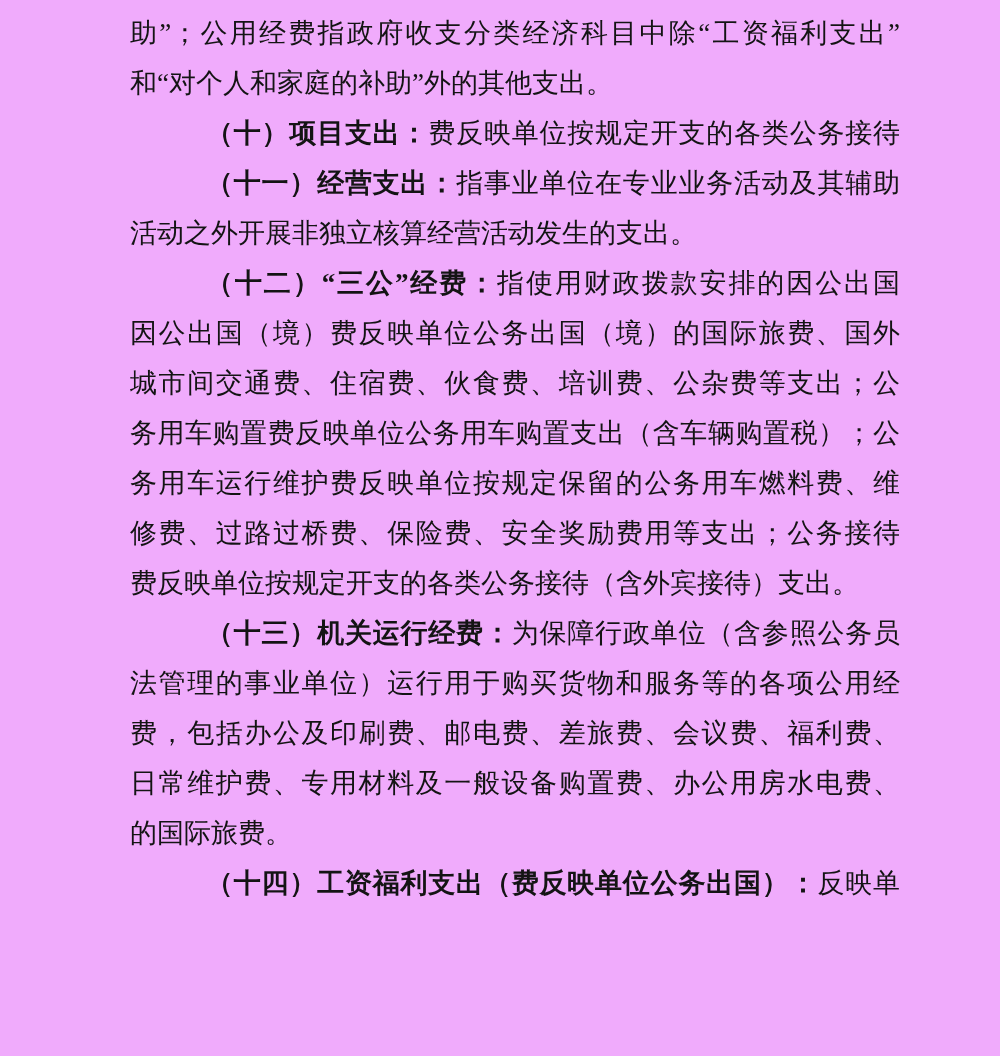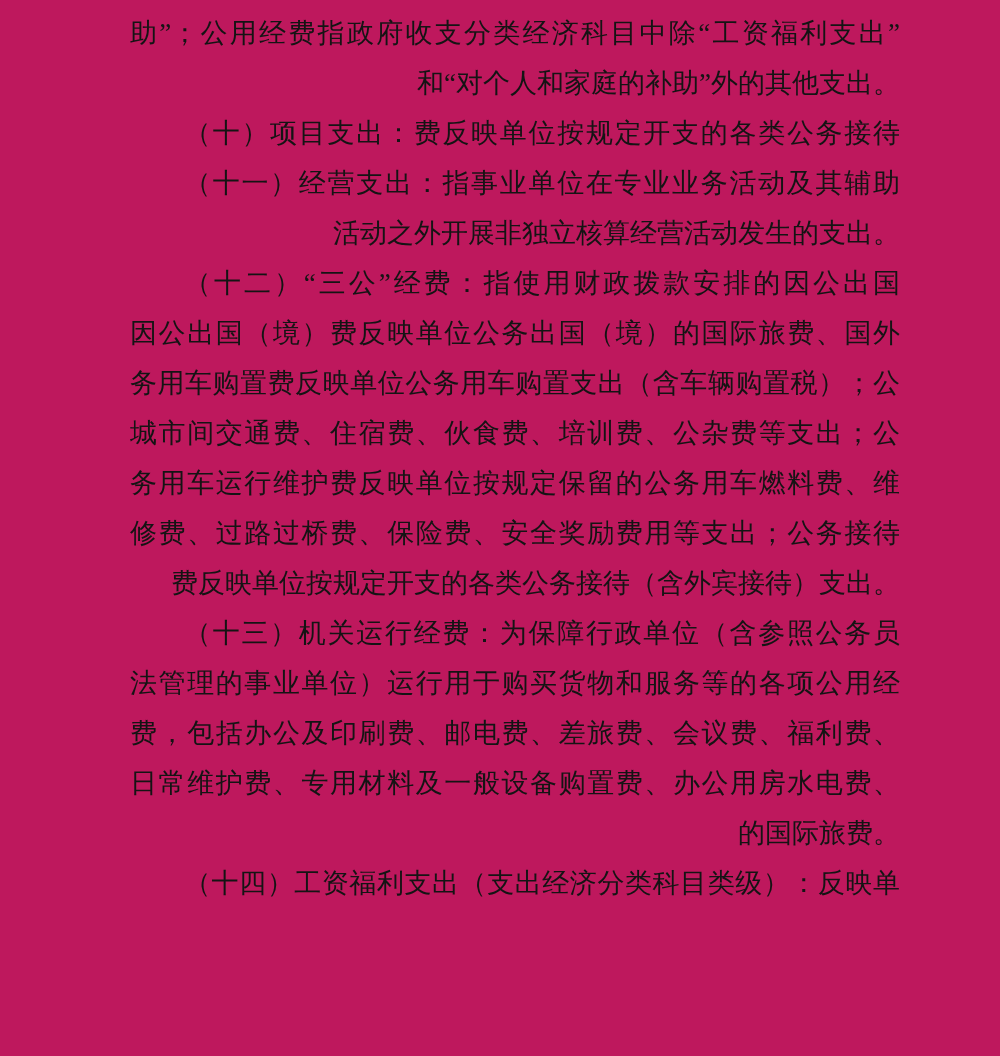--- a/index.html
+++ b/index.html
@@ -7,77 +7,76 @@
     padding: 0;
     width: 1000px;
     height: 1056px;
     background: #ffffff;
     overflow: hidden;
   }
   .page {
     position: relative;
     width: 1000px;
     height: 1056px;
-    background: #be185d;
+    background: #f0abfc;
   }
   .doc {
     position: absolute;
     left: 130px;
     top: 8px;
     width: 770px;
     font-family: "Liberation Serif", "DejaVu Serif", serif;
     font-size: 27px;
     color: #141414;
   }
   .para { margin: 0; padding: 0; }
   .line {
     height: 50px;
     line-height: 50px;
     overflow: hidden;
-    text-align: right;
   }
   .line.fill {
     text-align: justify;
     text-align-last: justify;
     text-justify: inter-character;
   }
   .line.indent {
     padding-left: 2em;
   }
-  .bold { font-weight: normal; }
+  .bold { font-weight: bold; margin-left: 22px; }
 </style>
 </head>
 <body>
 
 <div class="page">
   <main class="doc" style="color: rgb(20, 20, 20);">
       <div class="para">
         <div class="line fill"><span class="">助”；公用经费指政府收支分类经济科目中除“工资福利支出”</span></div>
         <div class="line"><span class="">和“对个人和家庭的补助”外的其他支出。</span></div>
       </div>
       <div class="para">
         <div class="line fill indent"><span class="bold">（十）项目支出：</span><span class="">费反映单位按规定开支的各类公务接待</span></div>
       </div>
       <div class="para">
         <div class="line fill indent"><span class="bold">（十一）经营支出：</span><span class="">指事业单位在专业业务活动及其辅助</span></div>
         <div class="line"><span class="">活动之外开展非独立核算经营活动发生的支出。</span></div>
       </div>
       <div class="para">
         <div class="line fill indent"><span class="bold">（十二）“三公”经费：</span><span class="">指使用财政拨款安排的因公出国</span></div>
         <div class="line fill"><span class="">因公出国（境）费反映单位公务出国（境）的国际旅费、国外</span></div>
+        <div class="line fill"><span class="">城市间交通费、住宿费、伙食费、培训费、公杂费等支出；公</span></div>
         <div class="line fill"><span class="">务用车购置费反映单位公务用车购置支出（含车辆购置税）；公</span></div>
-        <div class="line fill"><span class="">城市间交通费、住宿费、伙食费、培训费、公杂费等支出；公</span></div>
         <div class="line fill"><span class="">务用车运行维护费反映单位按规定保留的公务用车燃料费、维</span></div>
         <div class="line fill"><span class="">修费、过路过桥费、保险费、安全奖励费用等支出；公务接待</span></div>
         <div class="line"><span class="">费反映单位按规定开支的各类公务接待（含外宾接待）支出。</span></div>
       </div>
       <div class="para">
         <div class="line fill indent"><span class="bold">（十三）机关运行经费：</span><span class="">为保障行政单位（含参照公务员</span></div>
         <div class="line fill"><span class="">法管理的事业单位）运行用于购买货物和服务等的各项公用经</span></div>
         <div class="line fill"><span class="">费，包括办公及印刷费、邮电费、差旅费、会议费、福利费、</span></div>
         <div class="line fill"><span class="">日常维护费、专用材料及一般设备购置费、办公用房水电费、</span></div>
         <div class="line"><span class="">的国际旅费。</span></div>
       </div>
       <div class="para">
-        <div class="line fill indent"><span class="bold">（十四）工资福利支出（支出经济分类科目类级）：</span><span class="">反映单</span></div>
+        <div class="line fill indent"><span class="bold">（十四）工资福利支出（费反映单位公务出国）：</span><span class="">反映单</span></div>
       </div>
     </main>
 </div>
 
 </body></html>

